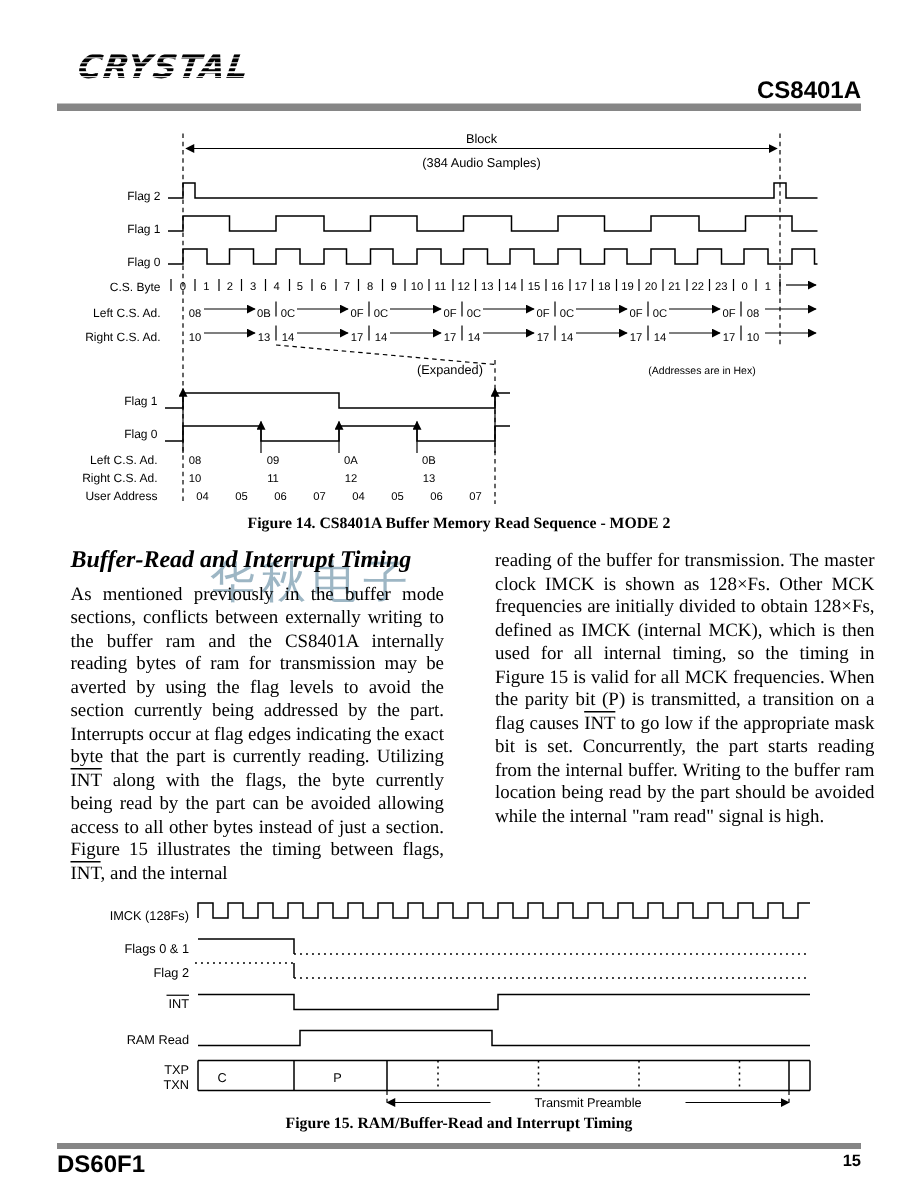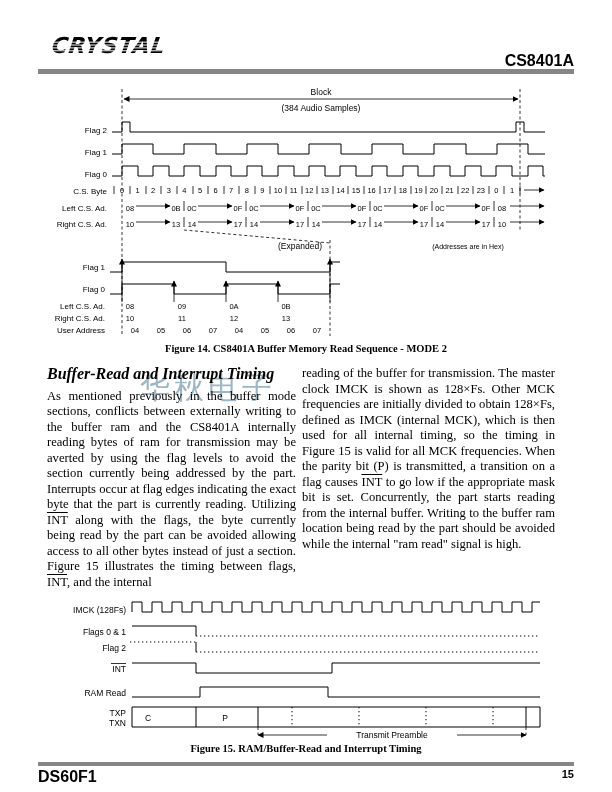--- a/index.html
+++ b/index.html
@@ -35,21 +35,21 @@
   .wave { fill:none; stroke:#000; stroke-width:1; }
   .thin { fill:none; stroke:#000; stroke-width:0.8; }
   .dash { fill:none; stroke:#000; stroke-width:0.8; stroke-dasharray:3 2.5; }
   .dots { fill:none; stroke:#000; stroke-width:1; stroke-dasharray:1.3 2.7; }
 
   
   .watermark { position:absolute; left:140px; top:368px; font-size:30px; color:#0c4a6e;
                opacity:.4; letter-spacing:4px; font-family:"DejaVu Sans", sans-serif; }
   .col { position:absolute; top:366px; font-size:12.6px; line-height:15.5px; text-align:justify; }
   .col-left  { left:47px;  width:249px; }
-  .col-right { left:302px; width:253px; }
+  .col-right { left:330px; width:253px; }
   .head { font-size:16px; font-style:italic; font-weight:bold; margin-bottom:7px; }
   .ovl { text-decoration:overline; }
 
   
   .doc-number  { position:absolute; left:38px;  top:768px; font-family:"Liberation Sans", sans-serif; font-weight:bold; font-size:16px; }
   .page-number { position:absolute; right:38px; top:768px; font-family:"Liberation Sans", sans-serif; font-weight:bold; font-size:11px; }
 </style>
 </head>
 <body>
 

